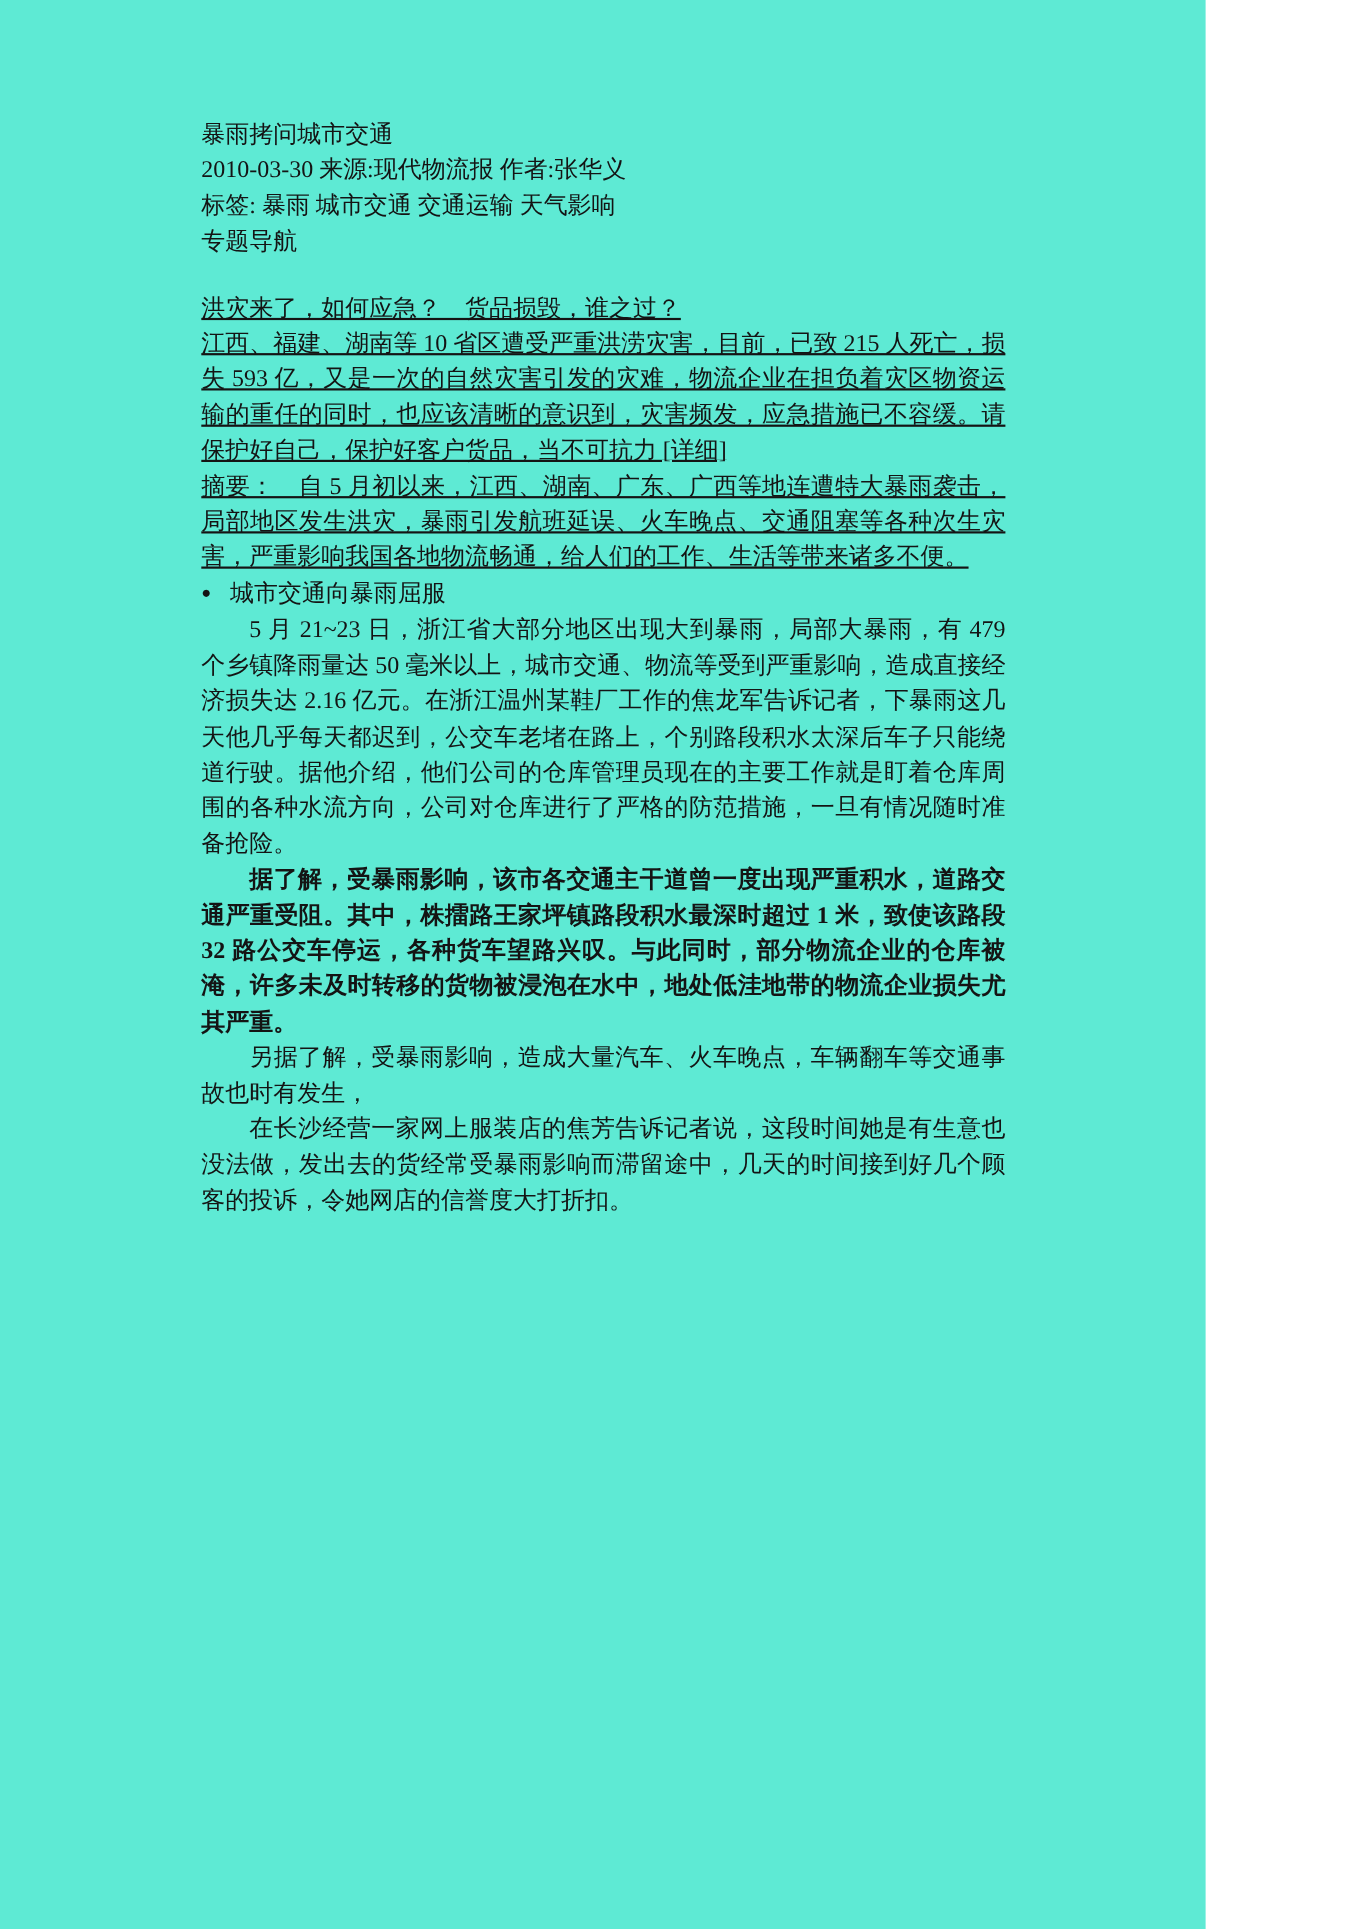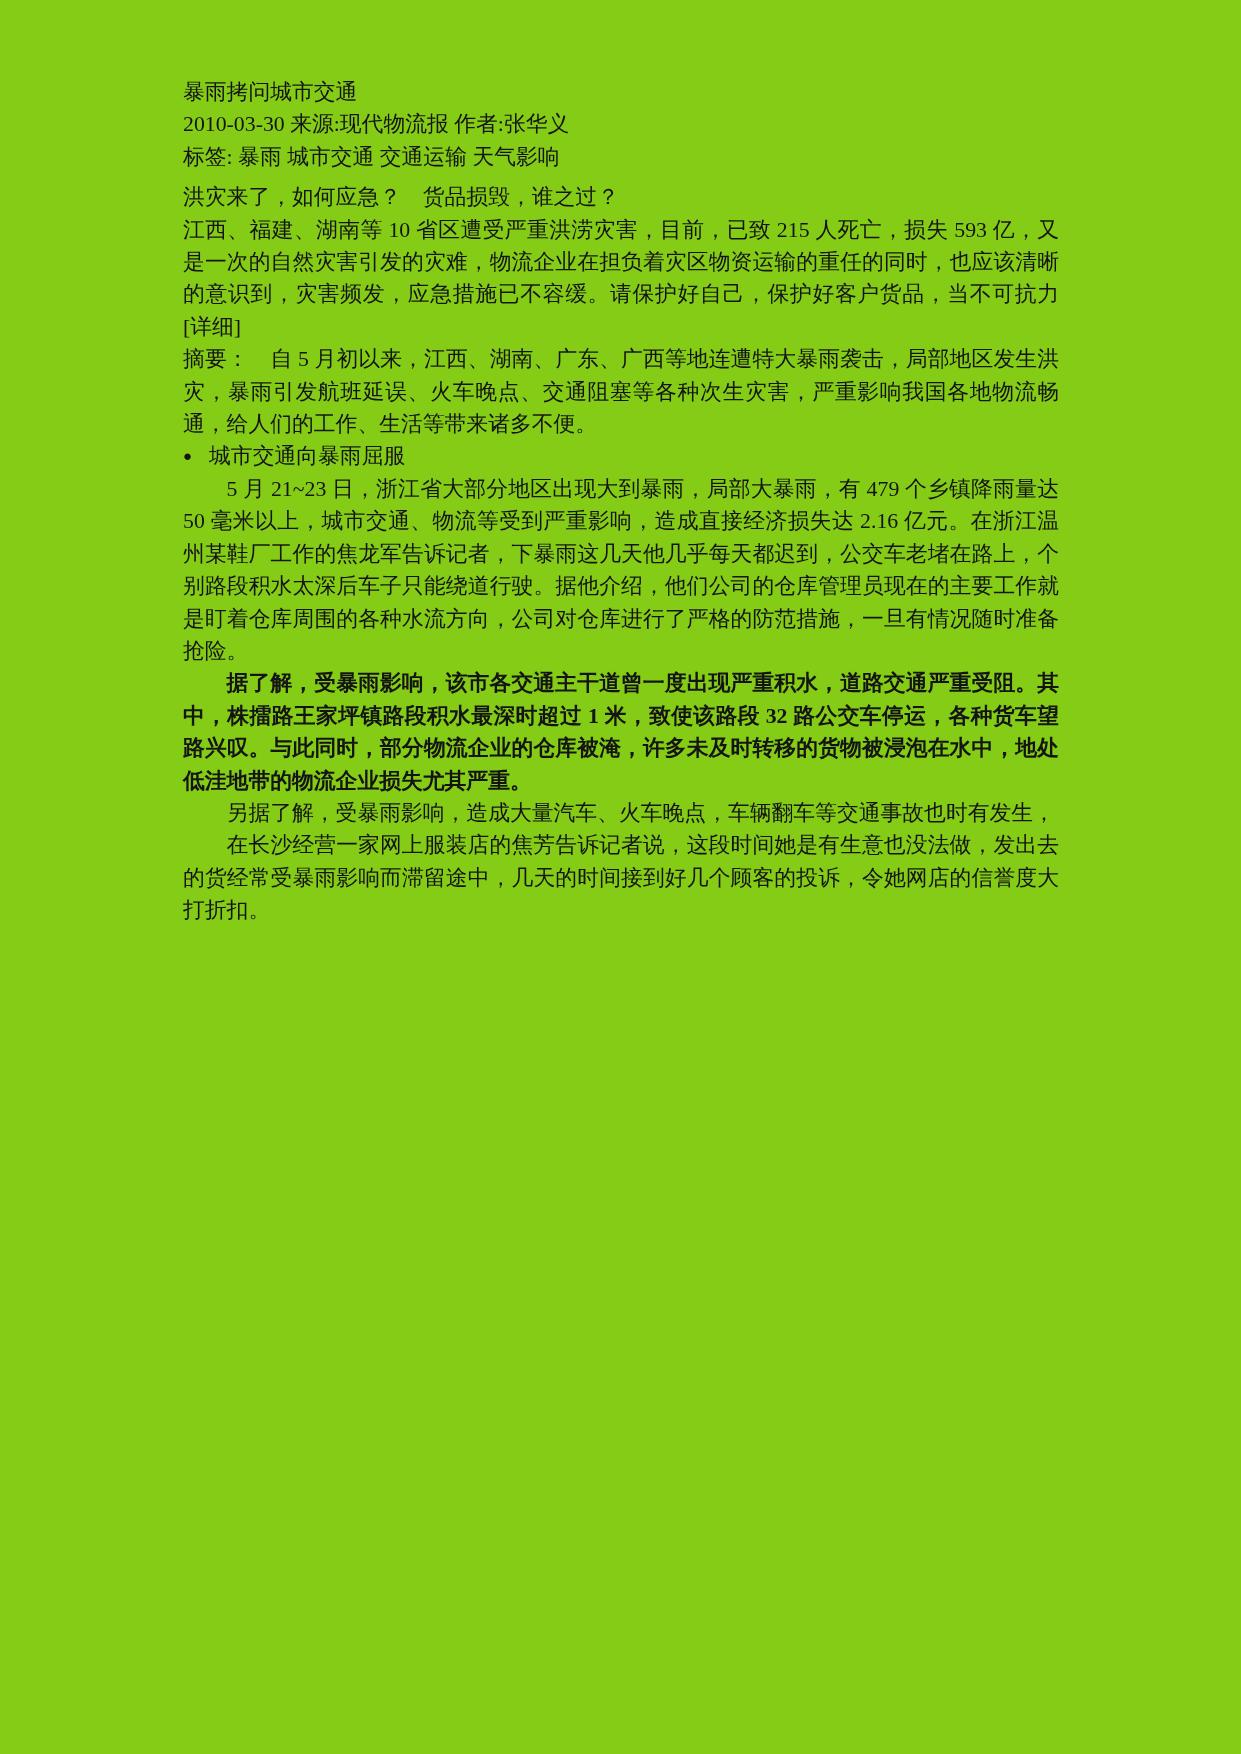--- a/index.html
+++ b/index.html
@@ -8,39 +8,40 @@
     background: #ffffff;
   }
   body {
     width: 1241px;
     height: 1754px;
     position: relative;
     overflow: hidden;
   }
   .page {
     box-sizing: border-box;
-    width: 1241px;
+    width: 1096px;
     height: 1754px;
-    padding: 76px 182px 0 183px;
-    background: #84cc16;
+    padding: 106px 182px 0 183px;
+    background: #5eead4;
     font-family: "Liberation Serif", "DejaVu Serif", serif;
     font-size: 21.8px;
     line-height: 32.4px;
     color: #141414;
   }
   .doc p {
     margin: 0;
     padding: 0;
     text-align: justify;
   }
   .headerline {
     text-align: left;
   }
   .lead {
-    margin-top: 8px;
+    margin-top: 28px;
+    text-decoration: underline;
   }
   .para {
     margin-top: 33px;
   }
   .indent {
     text-indent: 2em;
   }
   .gap2 {
     margin-top: 66px;
     font-weight: bold;
@@ -59,20 +60,21 @@
 </style>
 </head>
 <body>
 
 <div class="page">
   <div class="doc">
 
     <p class="headerline">暴雨拷问城市交通</p>
     <p class="headerline">2010-03-30  来源:现代物流报  作者:张华义</p>
     <p class="headerline">标签: 暴雨  城市交通  交通运输  天气影响</p>
+    <p class="headerline">专题导航</p>
 
     <div class="lead">
       <p>洪灾来了，如何应急？　货品损毁，谁之过？</p>
       <p>江西、福建、湖南等 10 省区遭受严重洪涝灾害，目前，已致 215 人死亡，损失 593 亿，又是一次的自然灾害引发的灾难，物流企业在担负着灾区物资运输的重任的同时，也应该清晰的意识到，灾害频发，应急措施已不容缓。请保护好自己，保护好客户货品，当不可抗力 [详细]</p>
       <p>摘要：　自 5 月初以来，江西、湖南、广东、广西等地连遭特大暴雨袭击，局部地区发生洪灾，暴雨引发航班延误、火车晚点、交通阻塞等各种次生灾害，严重影响我国各地物流畅通，给人们的工作、生活等带来诸多不便。</p>
     </div>
 
 
     <p class="bullet-line">
       <span class="bullet">●</span><span>城市交通向暴雨屈服</span>

